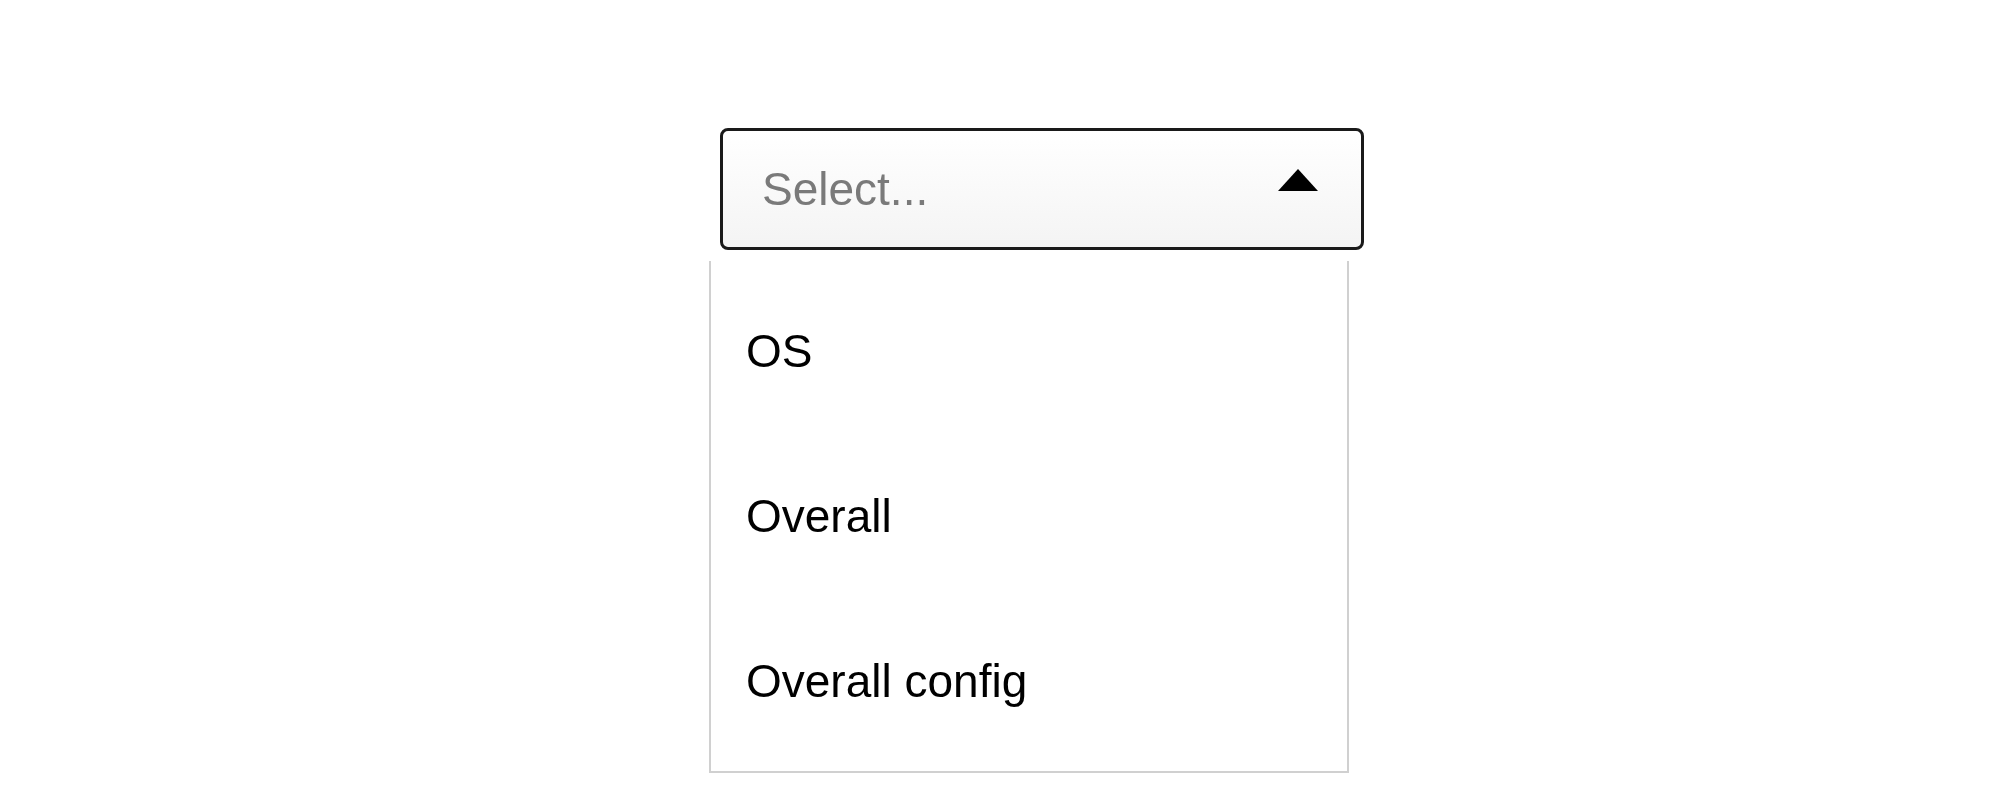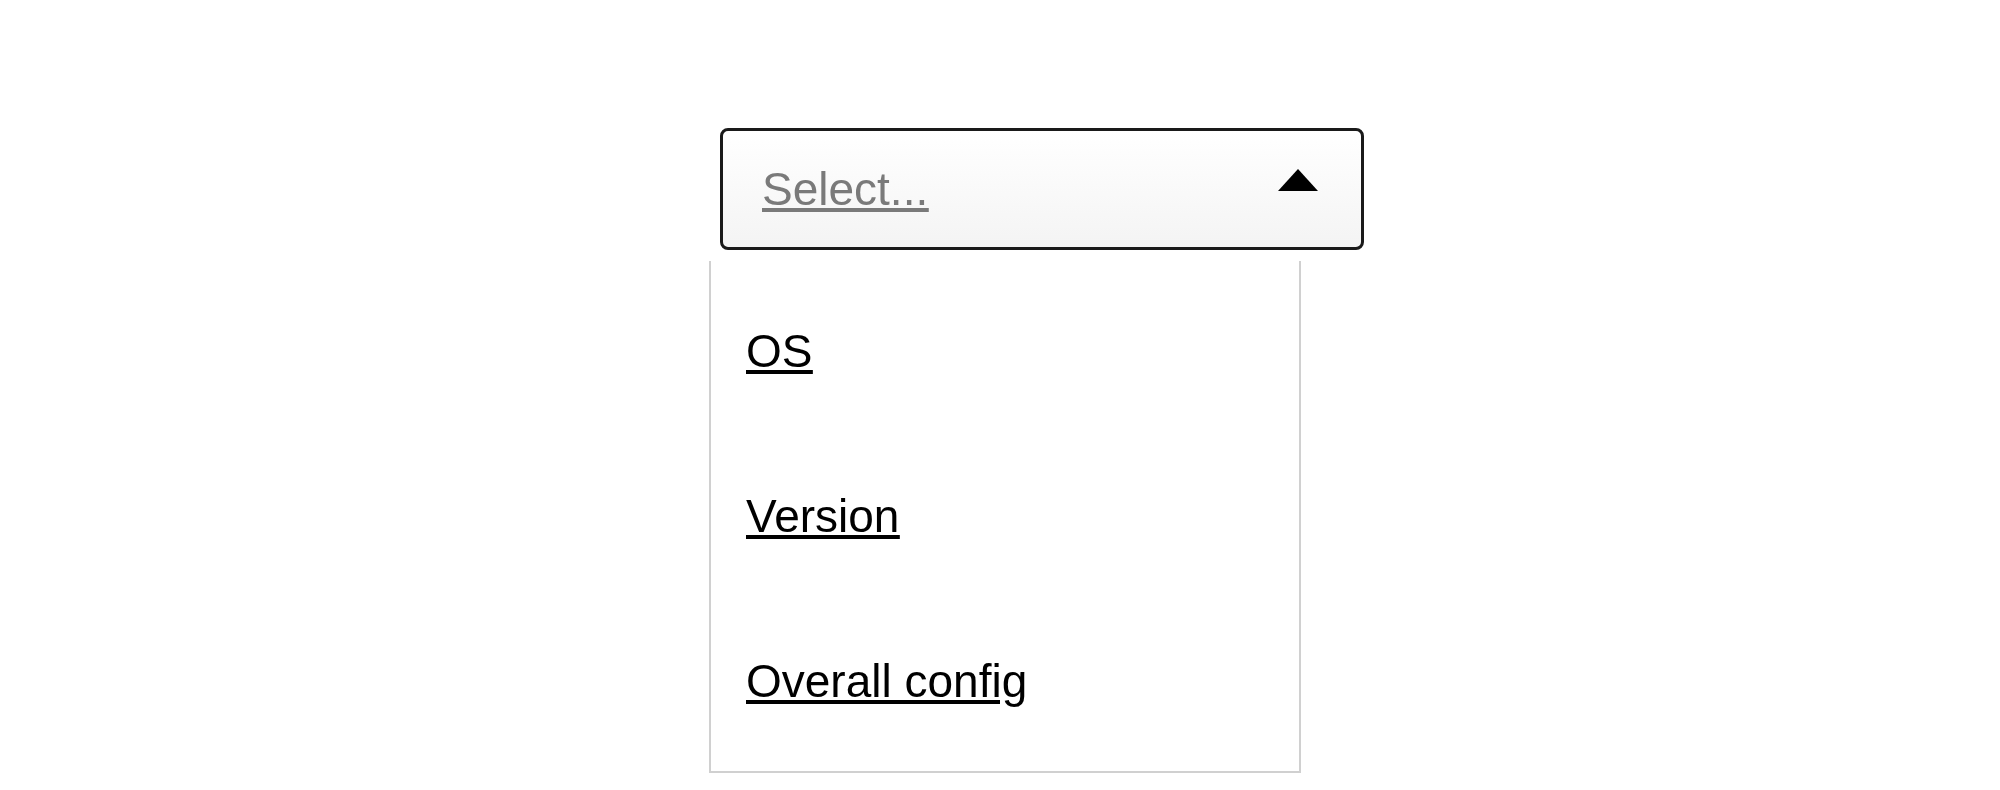--- a/index.html
+++ b/index.html
@@ -1,19 +1,18 @@
 <!DOCTYPE html>
 <html><head>
   <meta charset="utf-8">
   <style>
     * {
       margin: 15px;
       padding: 0;
       box-sizing: border-box;
-      text-decoration: underline;
     }
     body {
       width: 2000px;
       height: 790px;
       background: #ffffff;
       font-family: -apple-system, BlinkMacSystemFont, "Segoe UI", Helvetica, Arial, sans-serif;
       position: relative;
       overflow: hidden;
     }
     .dropdown-container {
@@ -43,21 +42,21 @@
     }
     .caret-up {
       width: 0;
       height: 0;
       border-left: 20px solid transparent;
       border-right: 20px solid transparent;
       border-bottom: 22px solid #000000;
       margin-top: -4px;
     }
     .dropdown-list {
-      width: 592px;
+      width: 640px;
       margin-left: 4px;
       margin-top: -4px;
       background: #ffffff;
       border-left: 2px solid #d0d0d0;
       border-right: 2px solid #d0d0d0;
       border-bottom: 2px solid #d0d0d0;
       position: relative;
       z-index: 1;
       padding-top: 10px;
     }
@@ -75,16 +74,16 @@
 </head>
 <body>
 
 <div class="dropdown-container">
   <div class="select-button">
     <span class="select-placeholder">Select...</span>
     <span class="caret-up"></span>
   </div>
   <div class="dropdown-list">
     <div class="dropdown-option">OS</div>
-    <div class="dropdown-option">Version</div>
+    <div class="dropdown-option">Overall</div>
     <div class="dropdown-option">Overall config</div>
   </div>
 </div>
 
 </body></html>

